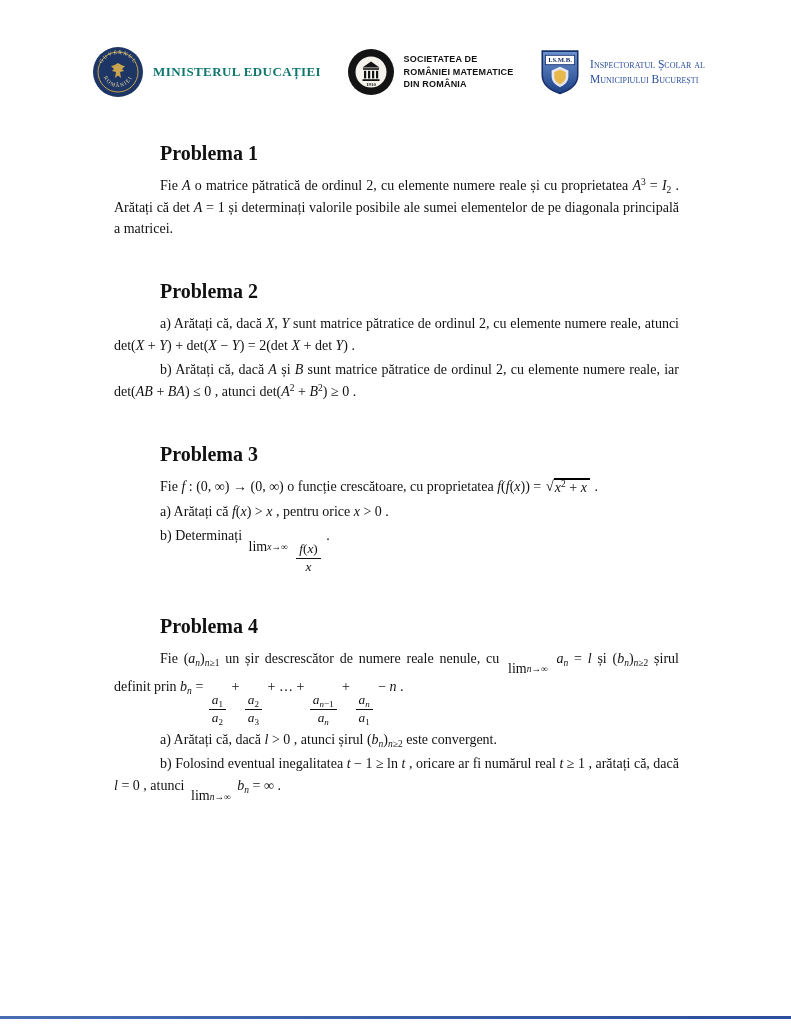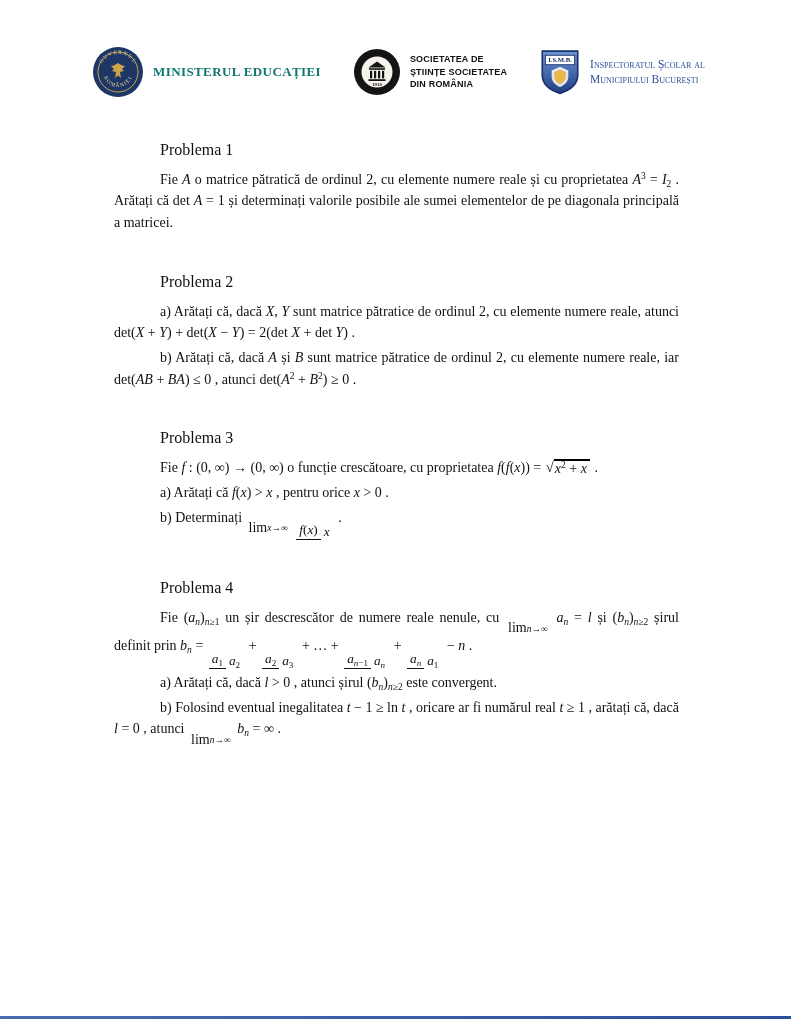--- a/index.html
+++ b/index.html
@@ -18,28 +18,28 @@
   .ismb-lines { color: #2a4f9c; font-weight: normal; font-size: 11.5px; font-variant: small-caps; line-height: 1.3; white-space: nowrap; }
   .seal-svg { display: block; }
   
   .titles { text-align: center; margin-top: 30px; font-weight: bold; font-size: 15.5px; line-height: 1.5; }
   .class-line { margin-top: 23px; }
   .subjects-line { margin-top: 20px; }
   
   .content { padding: 40px 112px 0 114px; font-size: 14px; line-height: 1.55; text-align: justify; }
   .problem { margin-top: 36px; }
   .problem:first-child { margin-top: 0; }
-  .prob-title { font-weight: normal; font-size: 16px; margin: 0 0 6px 46px; }
+  .prob-title { font-weight: bold; font-size: 20px; margin: 0 0 6px 46px; }
   .content p { margin: 3px 0; text-indent: 46px; }
   
   i { font-style: italic; }
   sup, sub { font-size: 0.68em; line-height: 0; }
   sup { vertical-align: 0.55em; }
   sub { vertical-align: -0.35em; }
-  .frac { display: inline-flex; flex-direction: row; align-items: center; vertical-align: -0.95em; margin: 0 2px; line-height: 1.12; font-size: 0.95em; text-indent: 0; justify-content: center; }
+  .frac { display: inline-flex; flex-direction: column; align-items: center; vertical-align: -0.95em; margin: 0 2px; line-height: 1.12; font-size: 0.95em; text-indent: 0; justify-content: center; }
   .frac .num { padding: 0 3px 1px; border-bottom: 1px solid #111; }
   .frac .den { padding: 1px 3px 0; }
   .limop { display: inline-flex; flex-direction: row; align-items: center; vertical-align: -0.75em; margin: 0 3px; line-height: 1; text-indent: 0; }
   .limop .under { font-size: 0.68em; margin-top: 2px; }
   .sqrt { display: inline-flex; align-items: flex-start; margin: 0 1px; text-indent: 0; }
   .sqrt .rad { font-size: 1.05em; line-height: 1.15; }
   .sqrt .radicand { border-top: 2px solid #000000; padding: 0 3px 0 1px; line-height: 1.2; }
   
   .foot-rule { position: absolute; left: 0; right: 0; bottom: 5px; height: 3px; background: linear-gradient(to right, #4a6cb3, #2c4f9d); }
 </style>
@@ -75,21 +75,21 @@
         <rect x="16" y="20.2" width="16" height="1.6" fill="#141414"></rect>
         <rect x="17" y="22.8" width="2.2" height="7.6" fill="#141414"></rect>
         <rect x="21" y="22.8" width="2.2" height="7.6" fill="#141414"></rect>
         <rect x="25" y="22.8" width="2.2" height="7.6" fill="#141414"></rect>
         <rect x="29" y="22.8" width="2.2" height="7.6" fill="#141414"></rect>
         <rect x="15.5" y="31.2" width="17" height="1.8" fill="#141414"></rect>
         <text x="24" y="38" font-size="4.8" font-weight="bold" text-anchor="middle" fill="#141414">1910</text>
       </svg>
       <div class="ssmr-lines">
         <div>SOCIETATEA DE</div>
-        <div>ȘTIINȚE SOCIETATEA</div>
+        <div>ROMÂNIEI MATEMATICE</div>
         <div>DIN ROMÂNIA</div>
       </div>
     </div>
 
     <div class="logo-group">
       <svg class="seal-svg" width="42" height="48" viewBox="0 0 40 46">
         <defs>
           <linearGradient id="ismbGrad" x1="0" y1="0" x2="0" y2="1">
             <stop offset="0" stop-color="#6d94d1"></stop>
             <stop offset="1" stop-color="#1d3f85"></stop>

